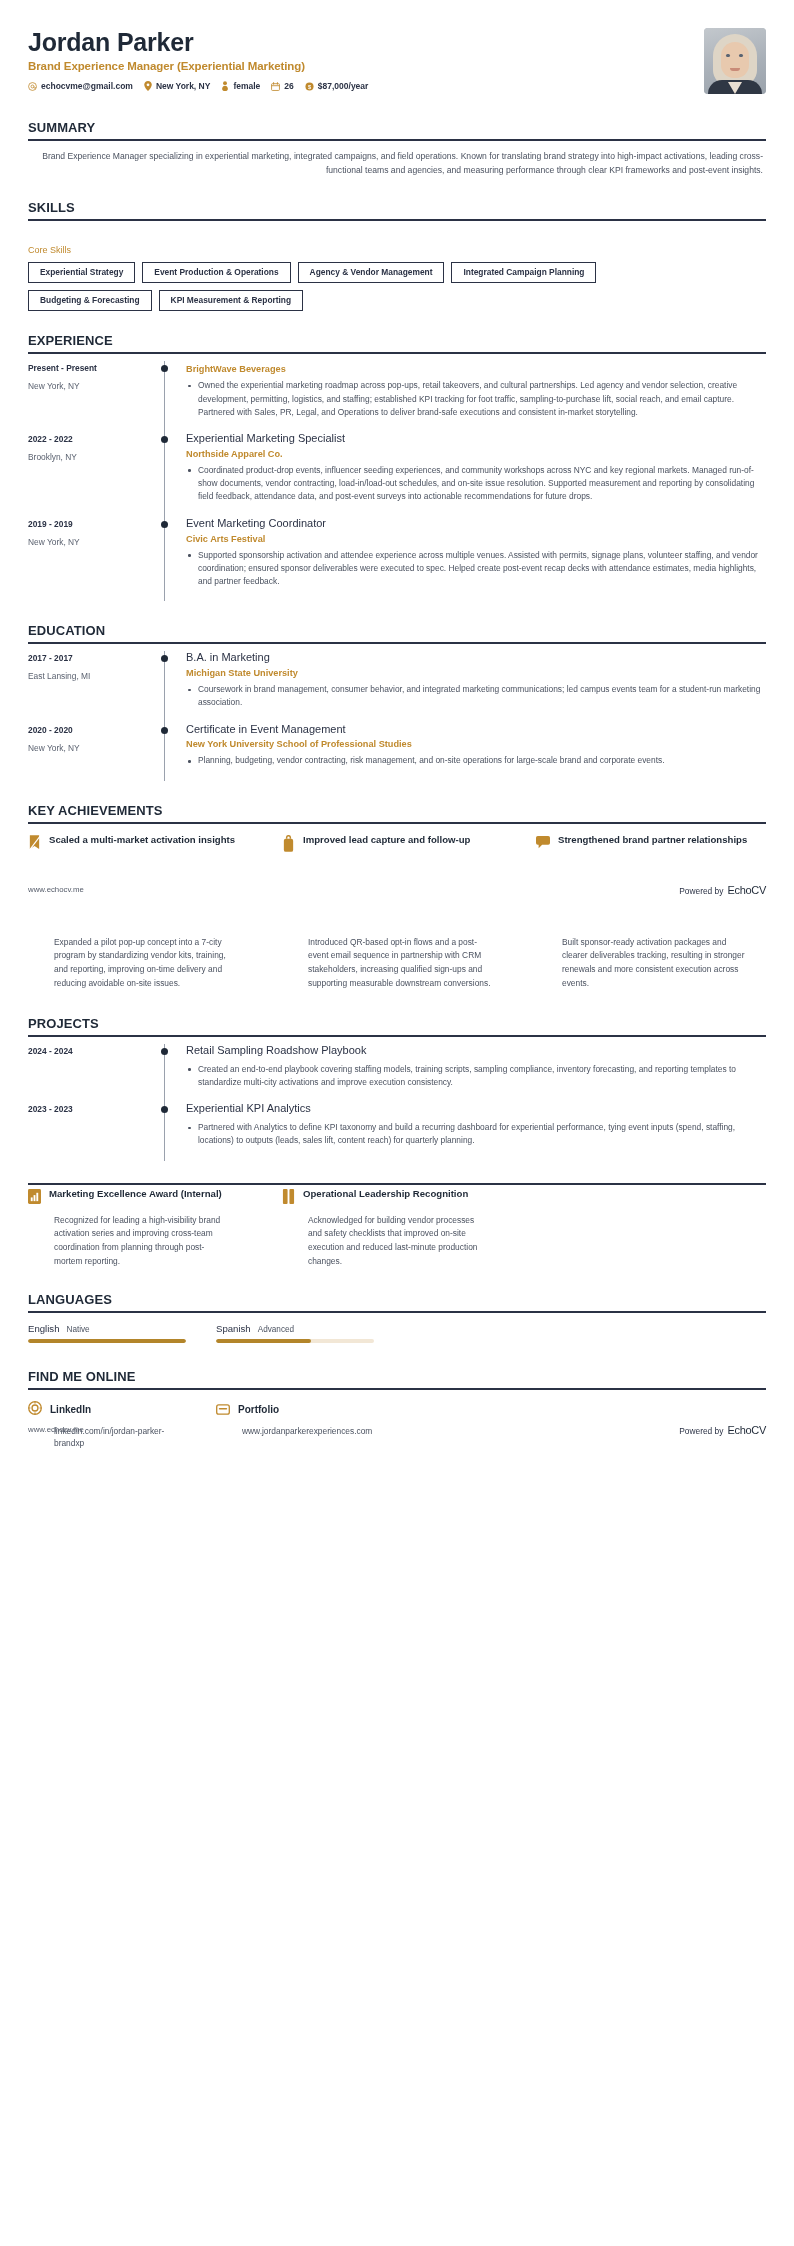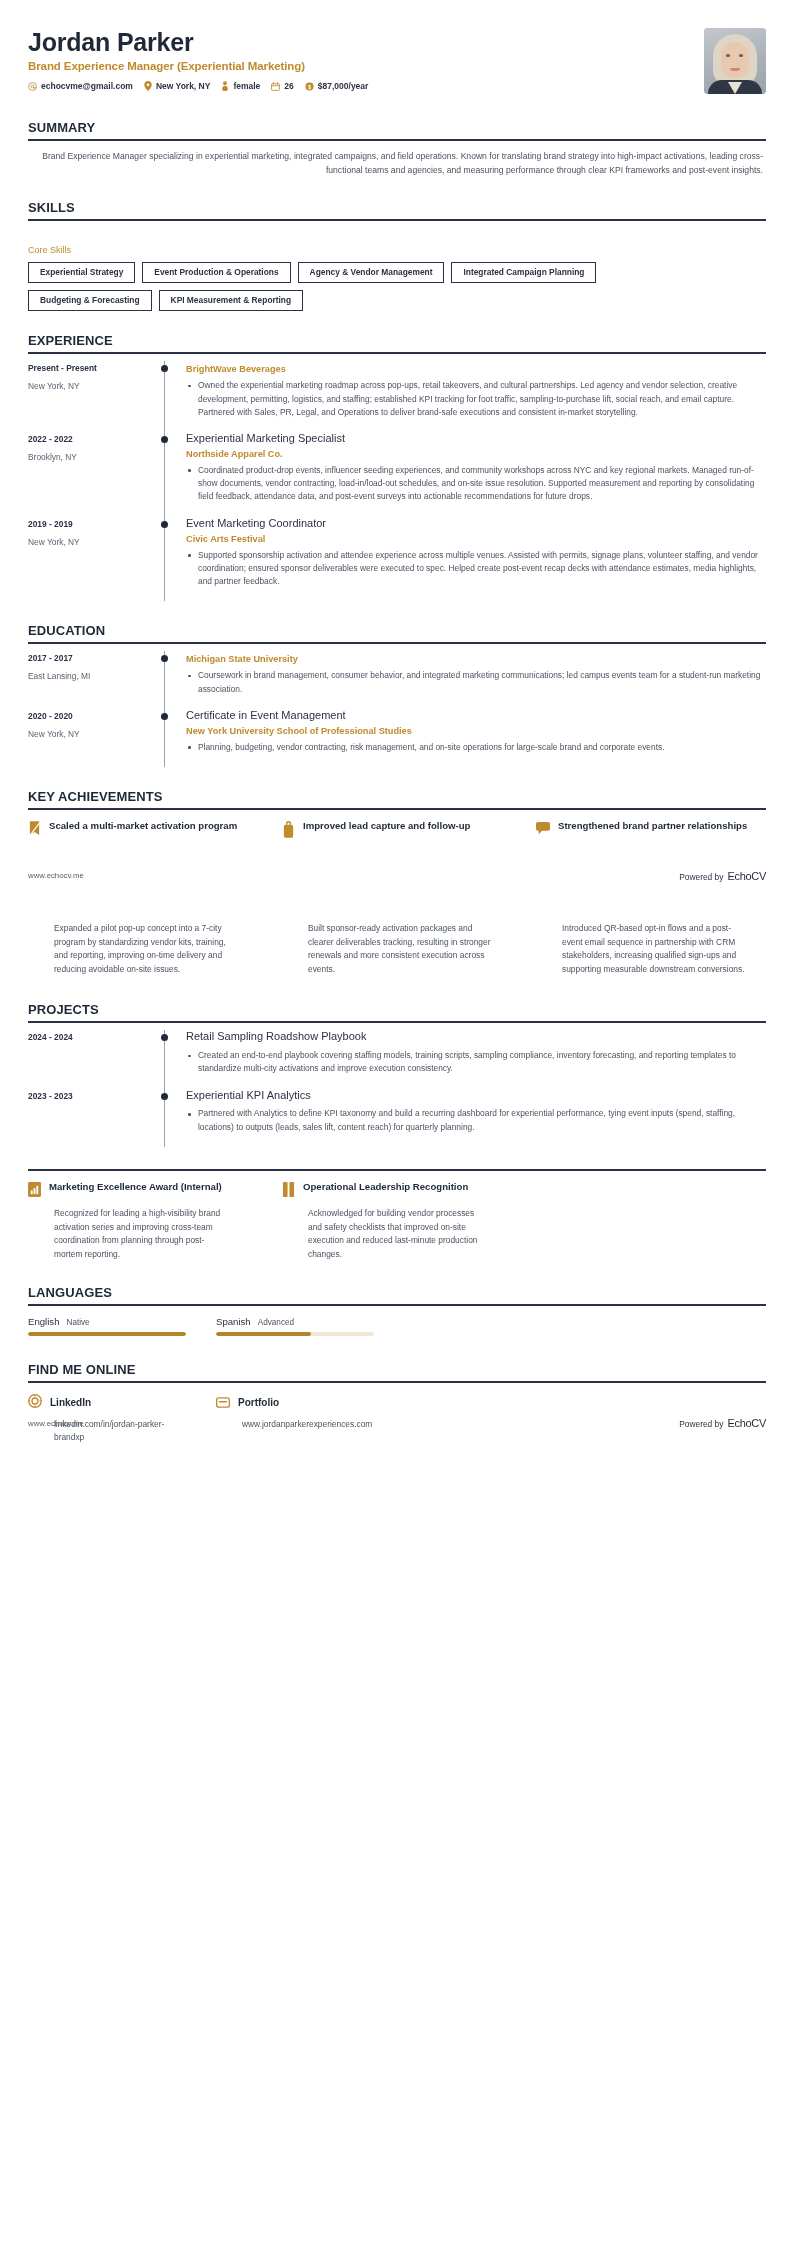--- a/index.html
+++ b/index.html
@@ -240,21 +240,21 @@
   }
   .pagebar-left { font-size: 7.8px; color: #545b69; }
   .pagebar-right { font-size: 8.4px; color: #2b3245; display: flex; align-items: baseline; gap: 4px; }
   .pagebar-right .brand { font-size: 11px; font-weight: normal; color: #1f2937; letter-spacing: -0.3px; }
 
   
   .awards-grid {
     display: grid;
     grid-template-columns: repeat(3, 1fr);
     gap: 0 24px;
-    margin-top: 10px;
+    margin-top: 3px;
   }
   .award-head { display: flex; align-items: flex-start; gap: 8px; }
   .award-title {
     font-size: 9.6px;
     font-weight: bold;
     color: #1f2937;
     line-height: 1.35;
   }
   .award-desc {
     font-size: 8.4px;
@@ -485,20 +485,21 @@
       <div class="entry">
         <div class="entry-meta">
           <div class="entry-dates">2017 - 2017</div>
           <div class="entry-location">East Lansing, MI</div>
         </div>
         <div class="entry-axis">
           <div class="line"></div>
           <div class="dot"></div>
         </div>
         <div class="entry-body">
+          <div class="entry-role">B.A. in Marketing</div>
           <div class="entry-org">Michigan State University</div>
           <ul class="entry-bullets">
             <li>Coursework in brand management, consumer behavior, and integrated marketing communications; led campus events team for a student-run marketing association.</li>
           </ul>
         </div>
       </div>
 
       <div class="entry">
         <div class="entry-meta">
           <div class="entry-dates">2020 - 2020</div>
@@ -525,21 +526,21 @@
     <div class="section-rule"></div>
     <div class="ach-grid">
 
       <div class="ach-head">
         <span class="ach-icon">
           <svg width="13" height="17" viewBox="0 0 14 18">
               <path d="M2 0h10v15l-5-3.4L2 15z" fill="#c08a2e"></path>
               <path d="M1 17 13 1" stroke="#ffffff" stroke-width="1.2"></path>
             </svg>
         </span>
-        <span class="ach-title">Scaled a multi-market activation program</span>
+        <span class="ach-title">Scaled a multi-market activation insights</span>
       </div>
 
       <div class="ach-head">
         <span class="ach-icon">
           <svg width="13" height="17" viewBox="0 0 14 18">
               <rect x="2" y="4" width="10" height="14" rx="2" fill="#c08a2e"></rect>
               <path d="M5 4V2.6A2 2 0 0 1 9 2.6V4" fill="none" stroke="#c08a2e" stroke-width="1.6"></path>
             </svg>
         </span>
         <span class="ach-title">Improved lead capture and follow-up</span>
@@ -561,22 +562,22 @@
     <div class="pagebar-left">www.echocv.me</div>
     <div class="pagebar-right">
       <span>Powered by</span>
       <span class="brand">EchoCV</span>
     </div>
   </div>
 
   <div class="pad" style="margin-top:40px;">
     <div class="ach-desc-grid">
       <div class="ach-desc">Expanded a pilot pop-up concept into a 7-city program by standardizing vendor kits, training, and reporting, improving on-time delivery and reducing avoidable on-site issues.</div>
+      <div class="ach-desc">Introduced QR-based opt-in flows and a post-event email sequence in partnership with CRM stakeholders, increasing qualified sign-ups and supporting measurable downstream conversions.</div>
       <div class="ach-desc">Built sponsor-ready activation packages and clearer deliverables tracking, resulting in stronger renewals and more consistent execution across events.</div>
-      <div class="ach-desc">Introduced QR-based opt-in flows and a post-event email sequence in partnership with CRM stakeholders, increasing qualified sign-ups and supporting measurable downstream conversions.</div>
     </div>
   </div>
 
   <div class="section pad" style="margin-top:26px;">
     <div class="section-title">PROJECTS</div>
     <div class="section-rule"></div>
     <div class="entries">
 
       <div class="entry">
         <div class="entry-meta">

